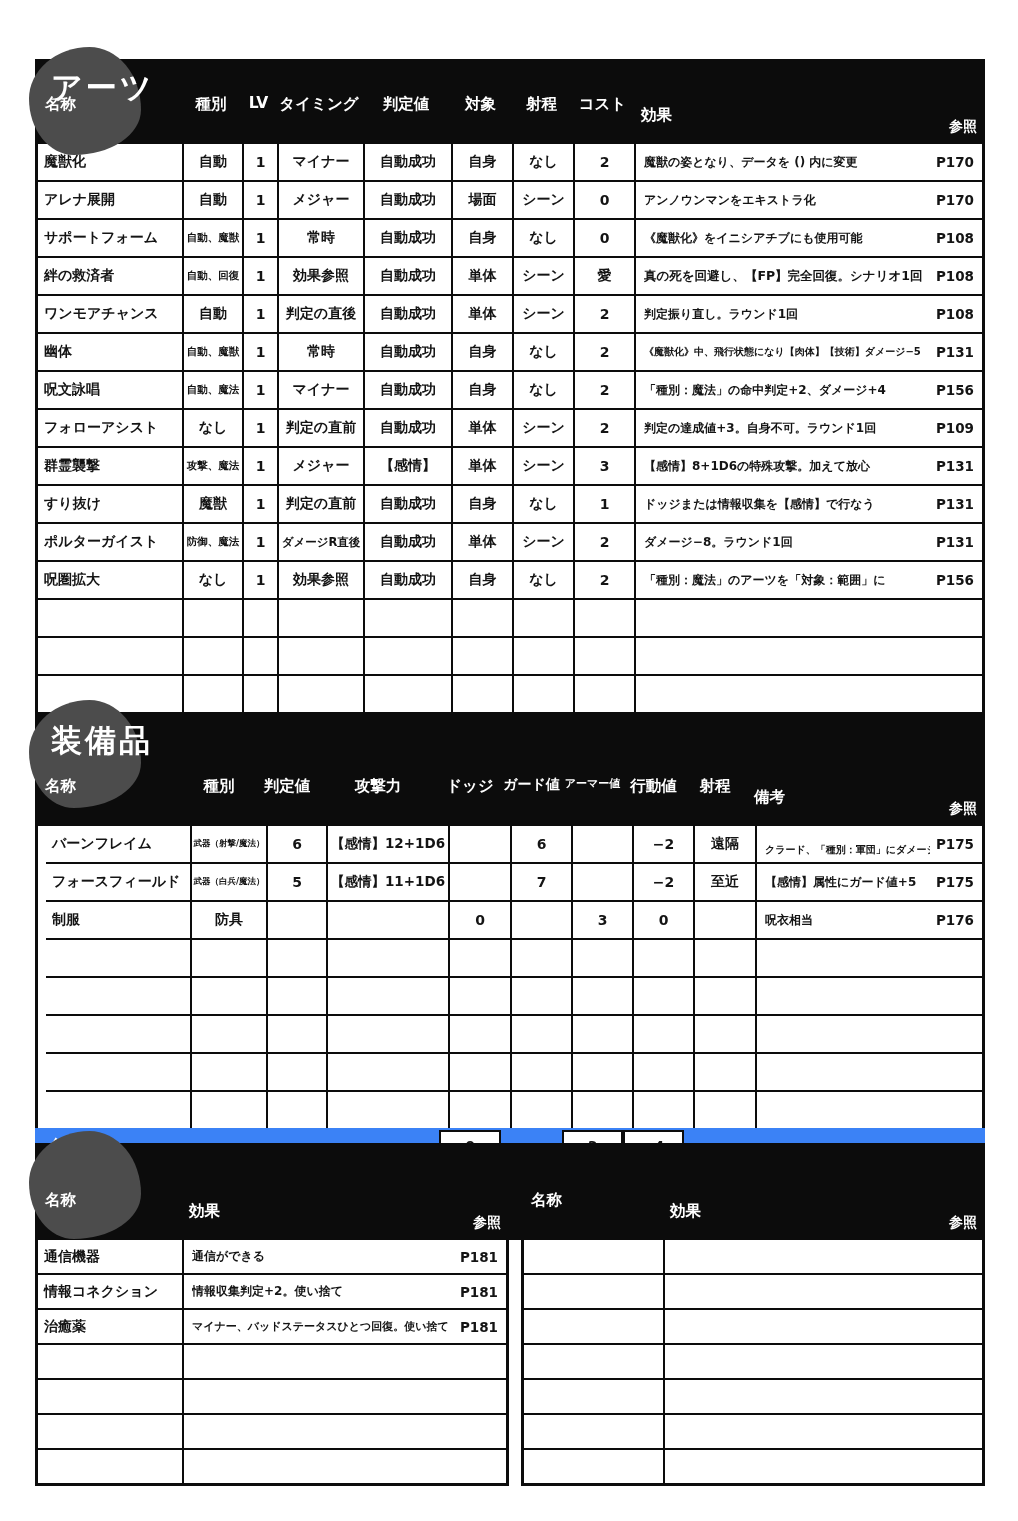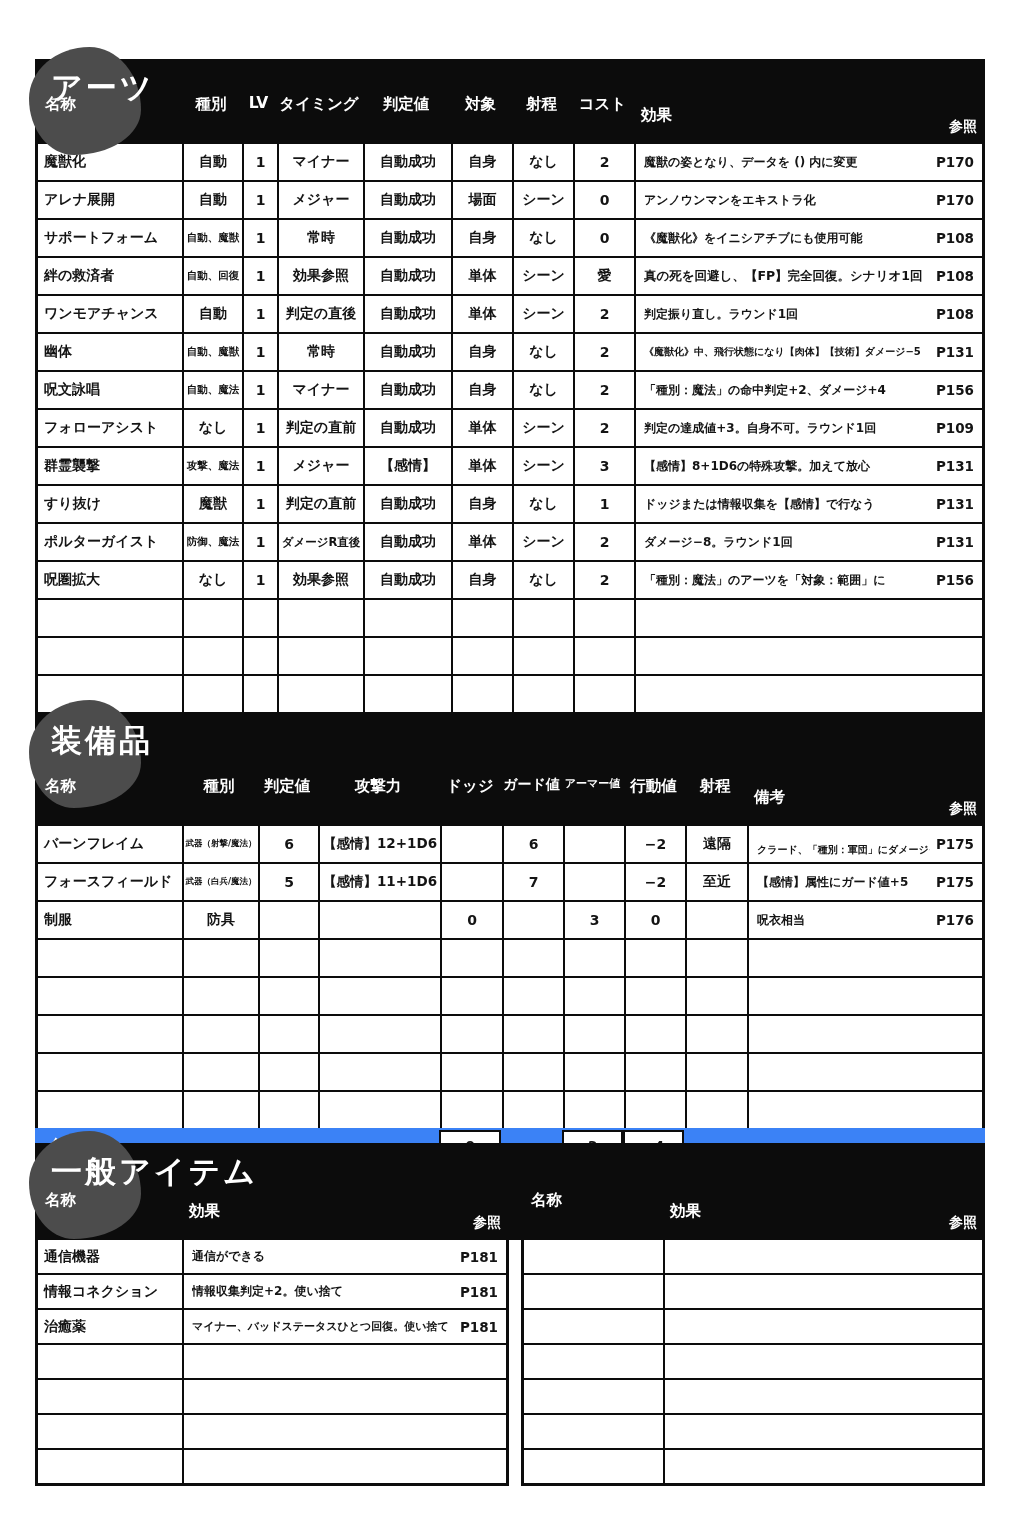--- a/index.html
+++ b/index.html
@@ -28,21 +28,21 @@
   .a-name{width:146px}.a-type{width:60px}.a-lv{width:35px}.a-timing{width:86px}.a-check{width:88px}
   .a-target{width:61px}.a-range{width:61px}.a-cost{width:61px}.a-effect{flex:1;min-width:0}
   
   .e-name{width:146px}.e-type{width:76px}.e-check{width:60px}.e-attack{width:122px}.e-dodge{width:62px}
   .e-guard{width:61px}.e-armor{width:61px}.e-action{width:61px}.e-range{width:62px}.e-note{flex:1;min-width:0}
   
   .i-name{width:146px}.i-name-r{width:141px}.i-effect{flex:1;min-width:0}
 
   
   .tbl{border:3px solid #0c0c0c;border-top:none;background:#fff;}
-  #equip .tbl{border-bottom:none;}
+  #equip .tbl{border-bottom:none;padding-left:8px;}
   .row{display:flex;height:36px;border-bottom:2px solid #0c0c0c;align-items:stretch;box-sizing:content-box;}
   #items .row{height:33px;}
   .row:last-child{border-bottom:none;}
   .row .c{border-right:2px solid #0c0c0c;display:flex;align-items:center;padding:0 6px;
           font-size:14px;overflow:hidden;white-space:nowrap;box-sizing:border-box;}
   .row .c:last-child{border-right:none;}
   .ctr{justify-content:center;padding:0 2px !important;}
   .d-effect{display:flex;justify-content:space-between;align-items:center;padding:0 8px !important;}
   .eff{flex:1;min-width:0;overflow:hidden;white-space:nowrap;font-size:12px;}
   .ref{margin-left:6px;font-size:13.5px;}
@@ -471,21 +471,20 @@
       <span class="total-label">合計</span>
       <span class="tot-box tb-dodge">0</span>
       <span class="tot-box tb-armor">3</span>
       <span class="tot-box tb-action">−4</span>
     </div>
   </section>
 
   <section class="panel" id="items">
     <div class="bar">
       <span class="splat"></span>
-      <h2 class="title">一般アイテム</h2>
       <div class="cols">
         <span class="halfc half-l">
           <span class="c i-name hleft">名称</span>
           <span class="c i-effect heffect">
             <span>効果</span>
             <span class="href">参照</span>
           </span>
         </span>
         <span class="halfc half-r" style="margin-left:12px;">
           <span class="c i-name-r hleft">名称</span>

